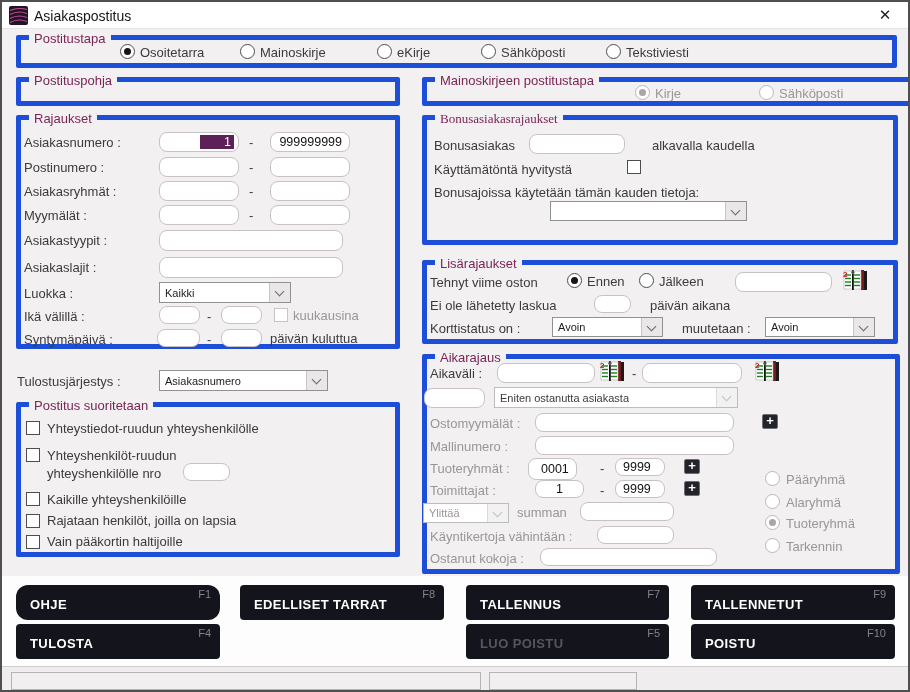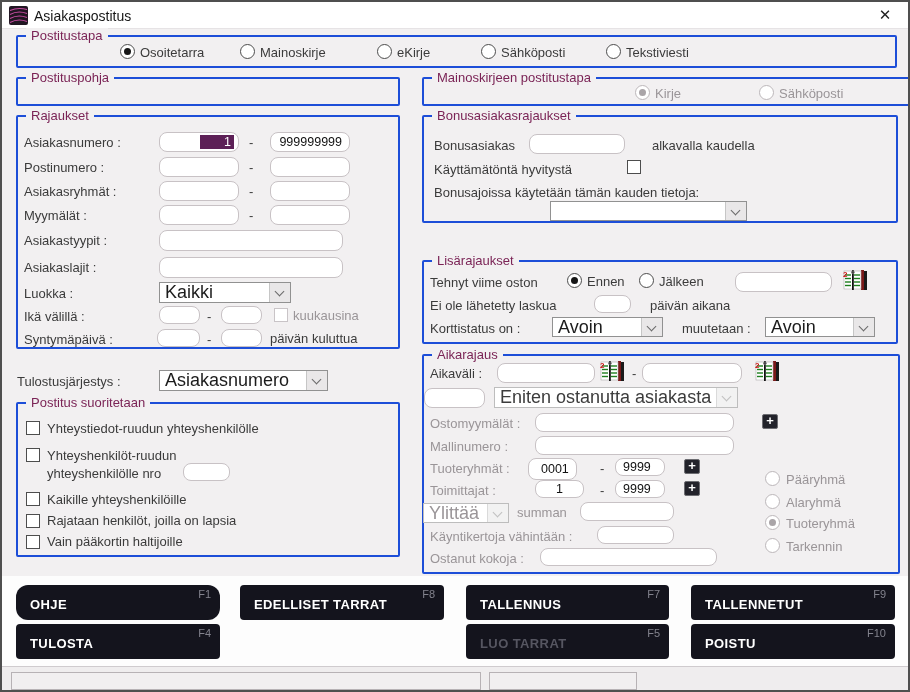--- a/index.html
+++ b/index.html
@@ -12,34 +12,34 @@
   
   .titlebar { position:absolute; left:0; top:0; right:0; height:27px; background:#fff; border-bottom:1px solid #e6e3e5; }
   .titlebar .ttltext { position:absolute; left:32px; top:6px; font-size:14px; color:#161616; }
   .appicon { position:absolute; left:7px; top:4px; }
   .closebtn { position:absolute; right:6px; top:0; width:34px; height:26px; display:flex; align-items:center; justify-content:center; font-size:15px; color:#222; cursor:pointer; }
   
   .whiteband { position:absolute; left:0; right:0; top:574px; height:90px; background:#fdfdfd; }
   .statusbar { position:absolute; left:0; right:0; top:664px; height:24px; background:#efedee; border-top:1px solid #cfcbce; }
   .statuspanel { position:absolute; height:18px; border:1px solid #b7b2b5; background:#f1eff0; }
   
-  .grp { position:absolute; border:2px solid #1d4ed8; border-radius:2px; }
+  .grp { position:absolute; border:5px solid #1d4ed8; border-radius:2px; }
   .grp > .gttl { position:absolute; top:-9px; left:8px; background:#f2f0f1; padding:0 5px; font-size:13px; color:#7b2456; white-space:nowrap; }
   
   .lb { position:absolute; font-size:13px; color:#3b3b3b; white-space:nowrap; }
   .lb.gray { color:#9a9598; }
   .sep { position:absolute; font-size:13px; color:#3b3b3b; }
   
   .fld { position:absolute; background:#fff; border:1px solid #c8c2c5; border-radius:8px; font-size:12.5px; color:#111; padding:0 7px; font-family:"Liberation Sans",sans-serif; outline:none; }
   .fld.tr { text-align:right; }
   .fld.tc { text-align:center; }
   .fldbox { position:absolute; background:#fff; border:1px solid #c8c2c5; border-radius:8px; overflow:hidden; }
   .selbox { position:absolute; right:4px; top:2px; bottom:2px; width:44%; background:#5d2057; color:#fff; display:flex; align-items:center; justify-content:flex-end; padding-right:3px; font-size:12.5px; }
   
-  .cmb { position:absolute; background:#fff; border:1px solid #919191; display:flex; align-items:stretch; font-size:18px; color:#1c1c1c; cursor:default; }
+  .cmb { position:absolute; background:#fff; border:1px solid #919191; display:flex; align-items:stretch; font-size:11px; color:#1c1c1c; cursor:default; }
   .cmb .tx { flex:1; display:flex; align-items:center; padding-left:5px; white-space:nowrap; overflow:hidden; }
   .cmb .ar { width:21px; background:#e9e7e8; border-left:1px solid #c6c6c6; position:relative; }
   .cmb .ar::after { content:""; position:absolute; left:6px; top:5px; width:6px; height:6px; border-right:1.6px solid #6a6a6a; border-bottom:1.6px solid #6a6a6a; transform:rotate(45deg); }
   .cmb.dis { border-color:#bdbdbd;justify-content:space-between; }
   .cmb.dis .tx { color:#3c3c3c; }
   .cmb.dis .ar { background:#f2f2f2; border-left-color:#dadada; }
   .cmb.dis .ar::after { border-color:#c0c0c0; }
   .cmb.graytx .tx { color:#9a9598; }
   
   .chk { position:absolute; width:14px; height:14px; border:1px solid #4d4d4d; background:#fff; cursor:pointer; }
@@ -167,21 +167,21 @@
   <span class="lb" style="left:45px;top:446px;">Yhteyshenkilöt-ruudun</span>
   <span class="lb" style="left:45px;top:464px;">yhteyshenkilölle nro</span>
   <input class="fld" style="left: 181px; top: 461px; width: 47px; height: 18px;">
   <span class="chk" style="left:24px;top:490px;"></span>
   <span class="lb" style="left:45px;top:490px;">Kaikille yhteyshenkilöille</span>
   <span class="chk" style="left:24px;top:512px;"></span>
   <span class="lb" style="left:45px;top:511px;">Rajataan henkilöt, joilla on lapsia</span>
   <span class="chk" style="left:24px;top:533px;"></span>
   <span class="lb" style="left:45px;top:532px;">Vain pääkortin haltijoille</span>
 
-  <div class="grp" style="left:420px;top:113px;width:476px;height:108px;">
+  <div class="grp" style="left:420px;top:113px;width:476px;height:130px;font-family:Liberation Serif, serif;">
     <span class="gttl">Bonusasiakasrajaukset</span>
   </div>
   <span class="lb" style="left:432px;top:136px;">Bonusasiakas</span>
   <input class="fld" style="left: 527px; top: 132px; width: 96px; height: 20px;">
   <span class="lb" style="left:650px;top:136px;">alkavalla kaudella</span>
   <span class="lb" style="left:432px;top:160px;">Käyttämätöntä hyvitystä</span>
   <span class="chk" style="left:625px;top:158px;"></span>
   <span class="lb" style="left:432px;top:183px;">Bonusajoissa käytetään tämän kauden tietoja:</span>
   <div class="cmb" style="left:548px;top:199px;width:197px;height:20px;">
     <span class="tx"></span>
@@ -336,21 +336,21 @@
   </div>
   <div class="btn" style="left:689px;top:583px;width:204px;">
     <span class="bl">TALLENNETUT</span>
     <span class="fk">F9</span>
   </div>
   <div class="btn" style="left:14px;top:622px;width:204px;">
     <span class="bl">TULOSTA</span>
     <span class="fk">F4</span>
   </div>
   <div class="btn dis" style="left:464px;top:622px;width:203px;">
-    <span class="bl">LUO TARRAT</span>
+    <span class="bl">LUO POISTU</span>
     <span class="fk">F5</span>
   </div>
   <div class="btn" style="left:689px;top:622px;width:204px;">
     <span class="bl">POISTU</span>
     <span class="fk">F10</span>
   </div>
 
   <div class="statusbar">
     <div class="statuspanel" style="left:9px;top:5px;width:470px;"></div>
     <div class="statuspanel" style="left:487px;top:5px;width:148px;"></div>

